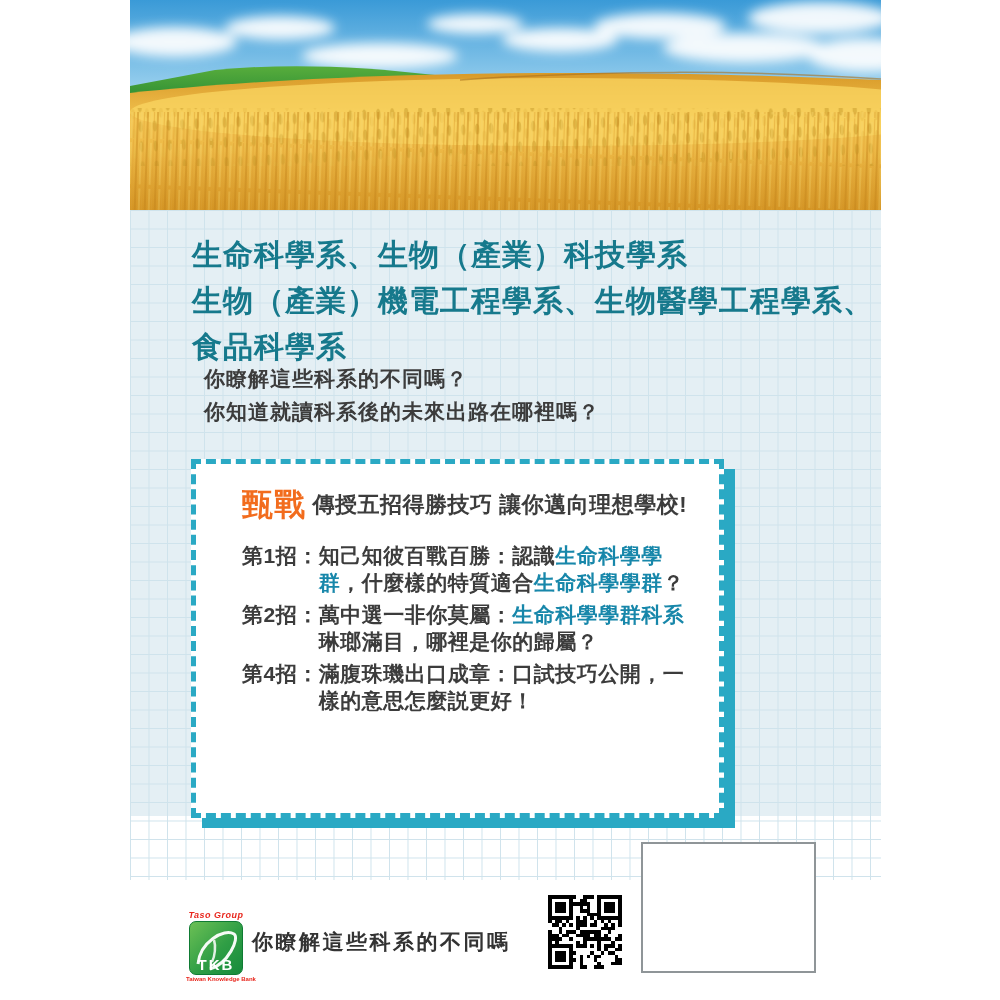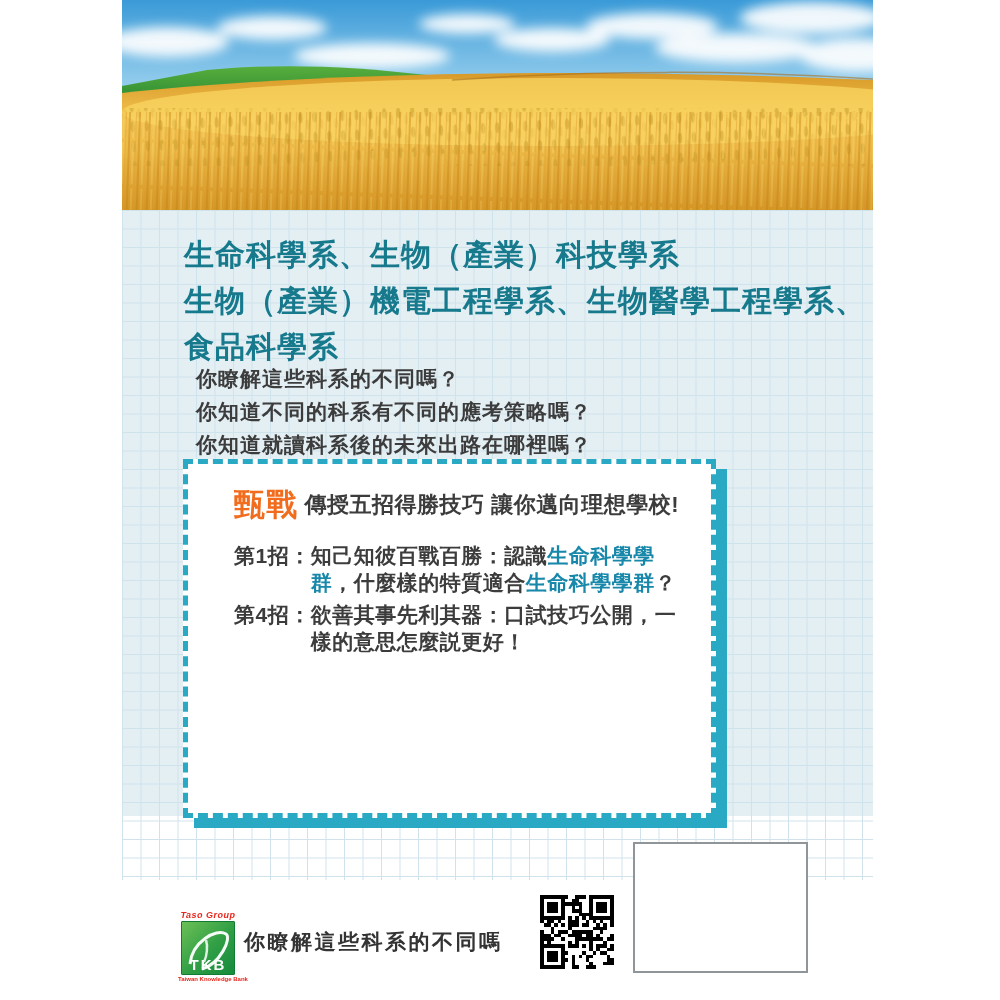--- a/index.html
+++ b/index.html
@@ -1,18 +1,18 @@
 <!DOCTYPE html>
 <html><head>
 <meta charset="utf-8">
 <style>
   html,body{margin:0;padding:0;background:#ffffff;}
   body{font-family:"Liberation Sans","DejaVu Sans",sans-serif;}
   #page{position:relative;width:1000px;height:1000px;background:#ffffff;overflow:hidden;}
-  #content-col{position:absolute;left:122px;top:0;width:751px;height:816px;background:#e4eff4;}
+  #content-col{position:absolute;left:130px;top:0;width:751px;height:816px;background:#e4eff4;}
   .grid-overlay{position:absolute;left:0;top:210px;width:751px;height:670px;
     background-image:linear-gradient(#cfe3ec 1px,transparent 1px),linear-gradient(90deg,#cfe3ec 1px,transparent 1px);
     background-size:18.5px 18.5px;}
   .photo{position:absolute;left:0;top:0;width:751px;height:210px;overflow:hidden;}
   .photo svg{display:block;}
 
   .heading{position:absolute;left:62px;top:232px;color:#16798c;font-size:30px;font-weight:700;line-height:46px;letter-spacing:1px;}
   .questions{position:absolute;left:60px;top:362px;color:#3c3c3c;font-size:21px;font-weight:700;line-height:33px;letter-spacing:1px;margin-left:14px;}
 
   .promo-box{position:absolute;left:61px;top:459px;width:533px;height:359px;box-sizing:border-box;
@@ -27,21 +27,21 @@
   .tip-label{white-space:nowrap;flex:none;}
   .tip-body{flex:1;}
   .tip-body .hl{color:#1787aa;}
 
   .barcode-box{position:absolute;left:511px;top:842px;width:175px;height:131px;background:#ffffff;border:2px solid #8f9598;box-sizing:border-box;}
   .qr{position:absolute;left:414px;top:891px;width:82px;height:82px;background:#ffffff;padding:4px;box-sizing:border-box;}
   .qr svg{display:block;width:74px;height:74px;}
 
   .logo{position:absolute;left:56px;top:910px;width:60px;text-align:center;}
   .logo-group{color:#e8261c;font-size:9px;font-weight:700;letter-spacing:0.5px;white-space:nowrap;font-style:italic;}
-  .logo-square{position:relative;width:52px;height:52px;margin:1px auto 0;border-radius:1px;
+  .logo-square{position:relative;width:52px;height:52px;margin:1px auto 0;border-radius:7px;
     background:linear-gradient(135deg,#6cc055 0%,#2f9e45 55%,#168b3c 100%);border:1px solid #0f7b33;}
   .logo-abbr{position:absolute;left:0;right:0;bottom:1px;color:#ffffff;font-size:15px;font-weight:700;letter-spacing:2px;}
   .logo-sub{color:#e8261c;font-size:6px;font-weight:700;white-space:nowrap;margin-top:1px;}
   .company{position:absolute;left:122px;top:928px;color:#333333;font-size:21px;font-weight:700;letter-spacing:2.5px;white-space:nowrap;}
 </style>
 </head>
 <body>
 
 <div id="page">
   <div id="content-col">
@@ -104,36 +104,39 @@
     <div class="grid-overlay"></div>
 
     <div class="heading">
         <div>生命科學系、生物（產業）科技學系</div>
         <div>生物（產業）機電工程學系、生物醫學工程學系、</div>
         <div>食品科學系</div>
       </div>
 
     <div class="questions">
         <div>你瞭解這些科系的不同嗎？</div>
-        <div>你知道不同的科系有不同的應考策略嗎？</div>
         <div>你知道就讀科系後的未來出路在哪裡嗎？</div>
       </div>
 
     <div class="promo-box">
       <div class="pb-h2">
         <span class="brand">甄戰</span><span> 傳授五招得勝技巧 讓你邁向理想學校!</span>
       </div>
       <div class="tips">
           <div class="tip">
             <span class="tip-label">第1招：</span>
             <span class="tip-body"><span>知己知彼百戰百勝：認識</span><span class="hl">生命科學學群</span><span>，什麼樣的特質適合</span><span class="hl">生命科學學群</span><span>？</span></span>
           </div>
           <div class="tip">
+            <span class="tip-label">第2招：</span>
+            <span class="tip-body"><span>萬中選一非你莫屬：</span><span class="hl">生命科學學群科系</span><span>琳瑯滿目，哪裡是你的歸屬？</span></span>
+          </div>
+          <div class="tip">
             <span class="tip-label">第4招：</span>
-            <span class="tip-body"><span>欲善其事先利其器：口試技巧公開，一樣的意思怎麼説更好！</span></span>
+            <span class="tip-body"><span>滿腹珠璣出口成章：口試技巧公開，一樣的意思怎麼説更好！</span></span>
           </div>
         </div>
     </div>
 
     <div class="barcode-box"></div>
 
     <div class="qr">
       <svg id="qr-svg" viewBox="0 0 21 21" shape-rendering="crispEdges">
           <rect x="0" y="0" width="21" height="21" fill="#ffffff"></rect>
           <rect x="0" y="0" width="7" height="7" fill="#000"></rect>

